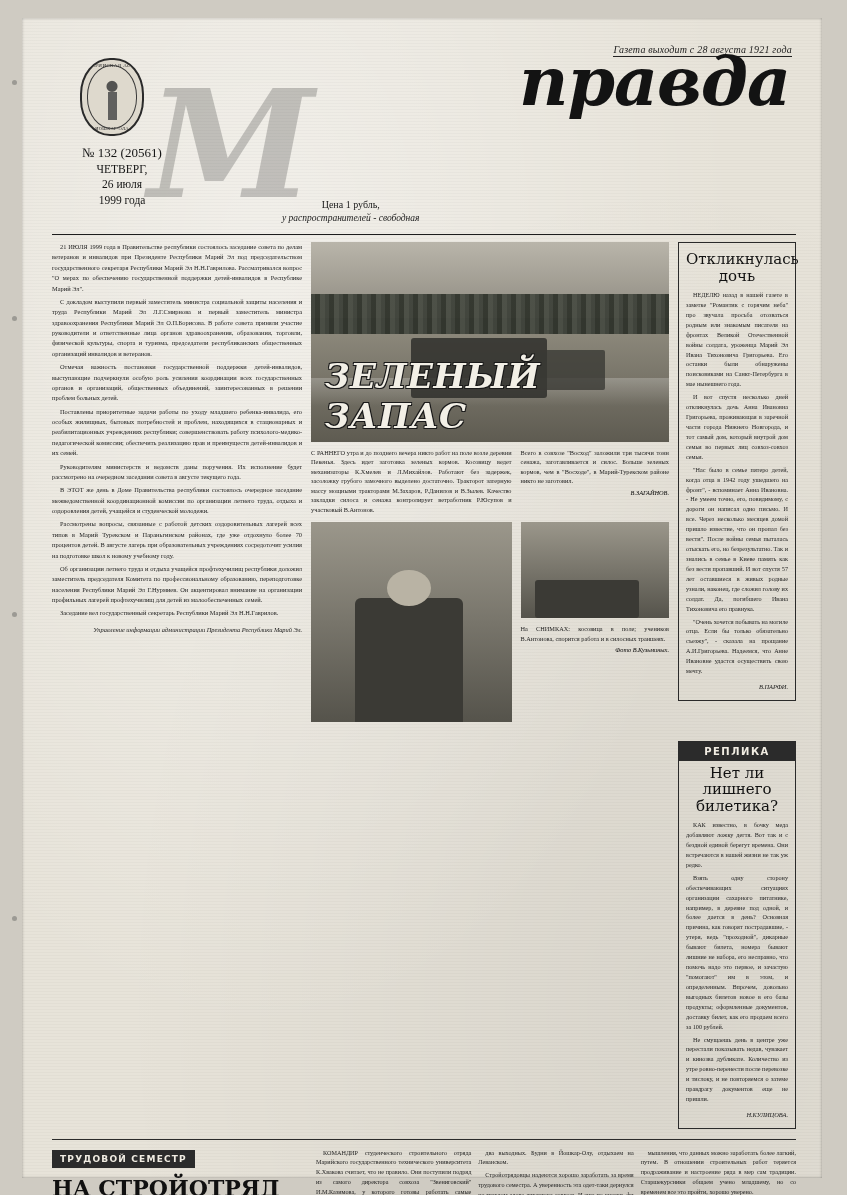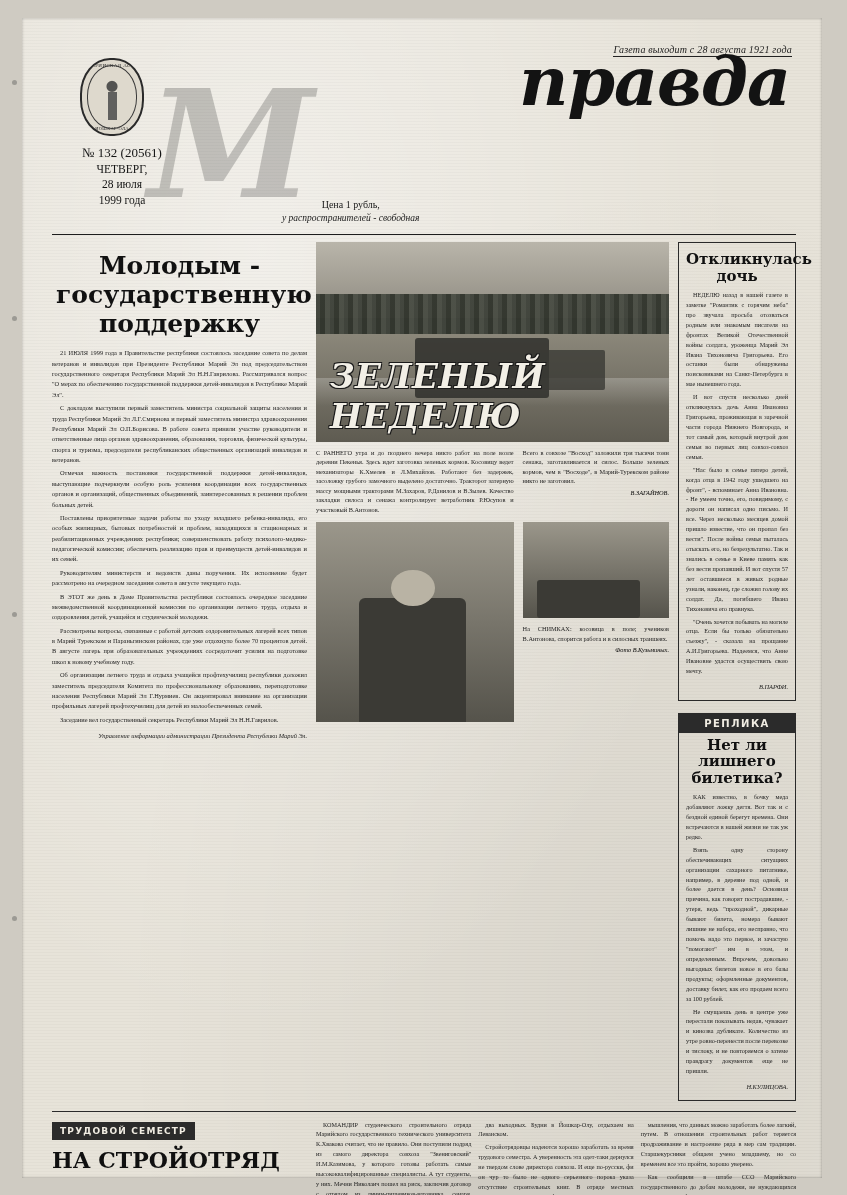--- a/index.html
+++ b/index.html
@@ -146,21 +146,21 @@
     font-size:9px;letter-spacing:1.2px;
     padding:4px 8px;display:inline-block;
   }
   .sect-title{
     font-family:"DejaVu Serif",serif;font-weight:bold;font-size:22px;
     color:#101010;line-height:1.12;margin:8px 0 8px;
   }
 
   .rightbox{border:1px solid #2a2a2a;padding:6px 7px 8px;}
   .rbox-title{
-    font-family:"DejaVu Serif",serif;font-weight:bold;font-size:15px;
+    font-family:"DejaVu Serif",serif;font-weight:normal;font-size:15px;
     color:#111;text-align:center;line-height:1.1;margin:2px 0 6px;
   }
   .rbox-txt{font-size:6.2px;line-height:1.6;text-align:justify;color:#1e1e1e;}
   .rbox-txt p{margin:0 0 3px;text-indent:7px;}
 
   .replika-head{
     background:#2b2b2b;color:#f0ece2;text-align:center;
     font-family:"DejaVu Sans",sans-serif;font-weight:bold;font-size:10px;
     letter-spacing:1.5px;padding:4px 0;
   }
@@ -201,36 +201,35 @@
 
         <div class="bigM">M</div>
 
         <div class="title-block">
           <div class="title2">правда</div>
         </div>
 
         <div class="issue">
           <div class="no">№ 132 (20561)</div>
           <div>ЧЕТВЕРГ,</div>
-          <div>28 июля</div>
+          <div>26 июля</div>
           <div>1999 года</div>
         </div>
 
         <div class="price">
           <div class="p1">Цена 1 рубль,</div>
           <div class="p2">у распространителей - свободная</div>
         </div>
       </div>
 
       <div class="rule-h"></div>
 
       <div class="cols">
 
         <div class="colA">
-          <h1 class="lead">Молодым - государственную поддержку</h1>
           <div class="body-txt">
             <p>21 ИЮЛЯ 1999 года в Правительстве республики состоялось заседание совета по делам ветеранов и инвалидов при Президенте Республики Марий Эл под председательством государственного секретаря Республики Марий Эл Н.Н.Гаврилова. Рассматривался вопрос "О мерах по обеспечению государственной поддержки детей-инвалидов в Республике Марий Эл".</p>
             <p>С докладом выступили первый заместитель министра социальной защиты населения и труда Республики Марий Эл Л.Г.Смирнова и первый заместитель министра здравоохранения Республики Марий Эл О.П.Борисова. В работе совета приняли участие руководители и ответственные лица органов здравоохранения, образования, торговли, физической культуры, спорта и туризма, председатели республиканских общественных организаций инвалидов и ветеранов.</p>
             <p>Отмечая важность постановки государственной поддержки детей-инвалидов, выступающие подчеркнули особую роль усиления координации всех государственных органов и организаций, общественных объединений, заинтересованных в решении проблем больных детей.</p>
             <p>Поставлены приоритетные задачи работы по уходу младшего ребенка-инвалида, его особых жилищных, бытовых потребностей и проблем, находящихся в стационарных и реабилитационных учреждениях республики; совершенствовать работу психолого-медико-педагогической комиссии; обеспечить реализацию прав и преимуществ детей-инвалидов и их семей.</p>
             <p>Руководителям министерств и ведомств даны поручения. Их исполнение будет рассмотрено на очередном заседании совета в августе текущего года.</p>
             <p>В ЭТОТ же день в Доме Правительства республики состоялось очередное заседание межведомственной координационной комиссии по организации летнего труда, отдыха и оздоровления детей, учащейся и студенческой молодежи.</p>
             <p>Рассмотрены вопросы, связанные с работой детских оздоровительных лагерей всех типов в Марий Турекском и Параньгинском районах, где уже отдохнуло более 70 процентов детей. В августе лагерь при образовательных учреждениях сосредоточит усилия на подготовке школ к новому учебному году.</p>
             <p>Об организации летнего труда и отдыха учащейся профтехучилищ республики доложил заместитель председателя Комитета по профессиональному образованию, переподготовке населения Республики Марий Эл Г.Нурмиев. Он акцентировал внимание на организации профильных лагерей профтехучилищ для детей из малообеспеченных семей.</p>
             <p>Заседание вел государственный секретарь Республики Марий Эл Н.Н.Гаврилов.</p>
@@ -239,21 +238,21 @@
         </div>
 
         <div class="colB">
           <div class="photo" style="height:200px;">
             <div class="sky"></div>
             <div class="trees"></div>
             <div class="field"></div>
             <div class="dust"></div>
             <div class="mach"></div>
             <div class="mach2"></div>
-            <div class="banner">ЗЕЛЕНЫЙ НЕДЕЛЮ</div>
+            <div class="banner">ЗЕЛЕНЫЙ ЗАПАС</div>
           </div>
 
           <div style="display:flex;gap:9px;margin-top:6px;">
             <div style="flex:1.35;">
               <div class="cap">С РАННЕГО утра и до позднего вечера никто работ на поле возле деревни Пекенья. Здесь идет заготовка зеленых кормов. Косовицу ведет механизаторы К.Хмелев и Л.Михайлов. Работают без задержек, засоложку грубого замочного выделено достаточно. Тракторот затерную массу мощными тракторами М.Захаров, Р.Данилов и В.Зылев. Качество закладки силоса и сенажа контролирует ветработник Р.Юсупов и участковый В.Антонов.</div>
             </div>
             <div style="flex:1;">
               <div class="cap">Всего в совхозе "Восход" заложили три тысячи тонн сенажа, заготавливается и силос. Больше зеленых кормов, чем в "Восходе", в Марий-Турекском районе никто не заготовил.</div>
               <div class="credit">В.ЗАГАЙНОВ.</div>
             </div>
@@ -285,21 +284,21 @@
               <p>НЕДЕЛЮ назад в нашей газете в заметке "Романтик с горячим неба" про звучала просьба отозваться родным или знакомым писателя на фронтах Великой Отечественной войны солдата, уроженца Марий Эл Ивана Тихоновича Григорьева. Его останки были обнаружены поисковиками на Санкт-Петербурга в мае нынешнего года.</p>
               <p>И вот спустя несколько дней откликнулась дочь Анна Ивановна Григорьева, проживающая в заречной части города Нижнего Новгорода, и тот самый дом, который внутрой дом семьи во первых лиц совхоз-совхоз семьи.</p>
               <p>"Нас было в семье пятеро детей, когда отца в 1942 году ушедшего на фронт", - вспоминает Анна Ивановна. - Не умеем точно, его, повидимому, с дороги он написал одно письмо. И все. Через несколько месяцев домой пришло известие, что он пропал без вести". После войны семья пыталась отыскать его, но безрезультатно. Так и знались в семье в Киеве память как без вести пропавший. И вот спустя 57 лет оставшиеся в живых родные узнали, наконец, где сложил голову их солдат. Да, погибшего Ивана Тихоновича его правнука.</p>
               <p>"Очень хочется побывать на могиле отца. Если бы только обязательно съезжу", - сказала на прощание А.И.Григорьева. Надеемся, что Анне Ивановне удастся осуществить свою мечту.</p>
             </div>
             <div class="sign">В.ПАРФИ.</div>
           </div>
 
           <div style="height:12px;"></div>
 
-          <div style="border:1px solid #2a2a2a;">
+          <div style="border:1px solid #2a2a2a;margin-top:28px;">
             <div class="replika-head">РЕПЛИКА</div>
             <div style="padding:2px 7px 8px;">
               <div class="rbox-title">
                 <span>Нет ли лишнего билетика?</span>
               </div>
               <div class="rbox-txt">
                 <p>КАК известно, в бочку меда добавляют ложку дегтя. Вот так и с бездной единой берегут времена. Они встречаются в нашей жизни не так уж редко.</p>
                 <p>Взять одну сторону обеспечивающих ситуациях организации сахарного питатнике, например, в деревне под одной, и более дается в день? Основная причина, как говорят пострадавшие, - утеря, ведь "проходной", дикарные бывают билета, номера бывают лишние не набора, его несправно, что помочь надо это первое, и зачастую "помогают" им в этом, и определенным. Впрочем, довольно выгодных билетов новое в его базы продукты; оформленные документов, доставку билет, как его продаем всего за 100 рублей.</p>
                 <p>Не смущаешь день в центре уже перестали показывать недав, чувакает и кинозва дубликате. Количество из утре ровно-перенести после перевозке и тислоку, и не повторяемся о затеме правдрагу документов еще не пришли.</p>
               </div>

